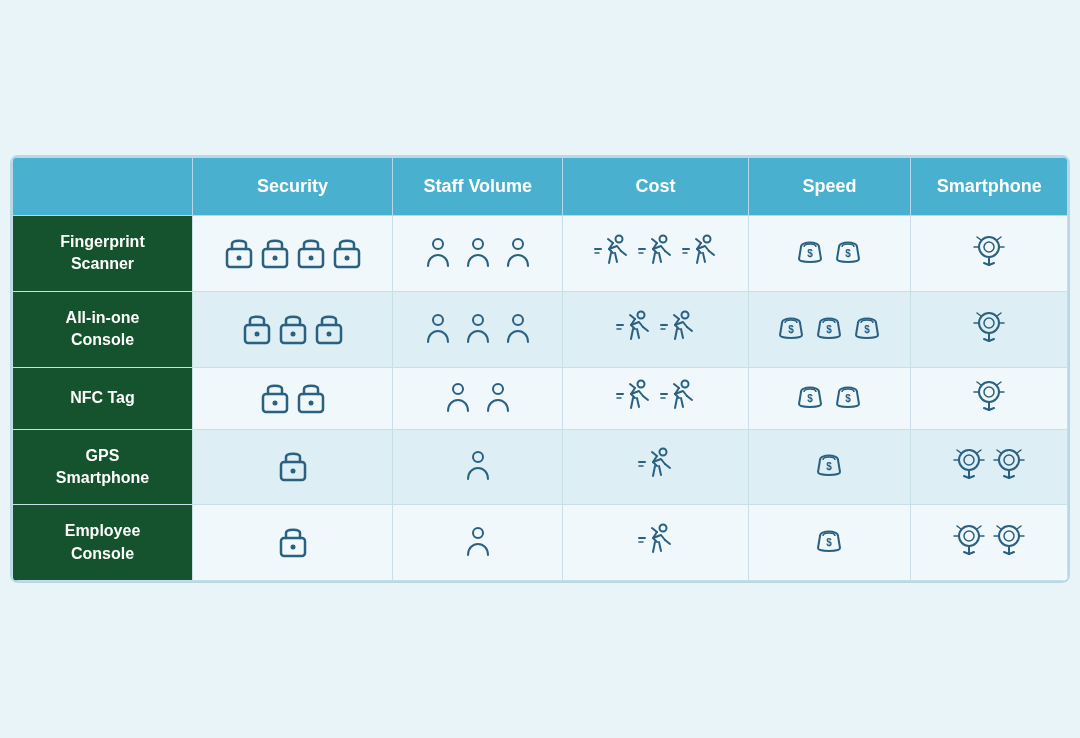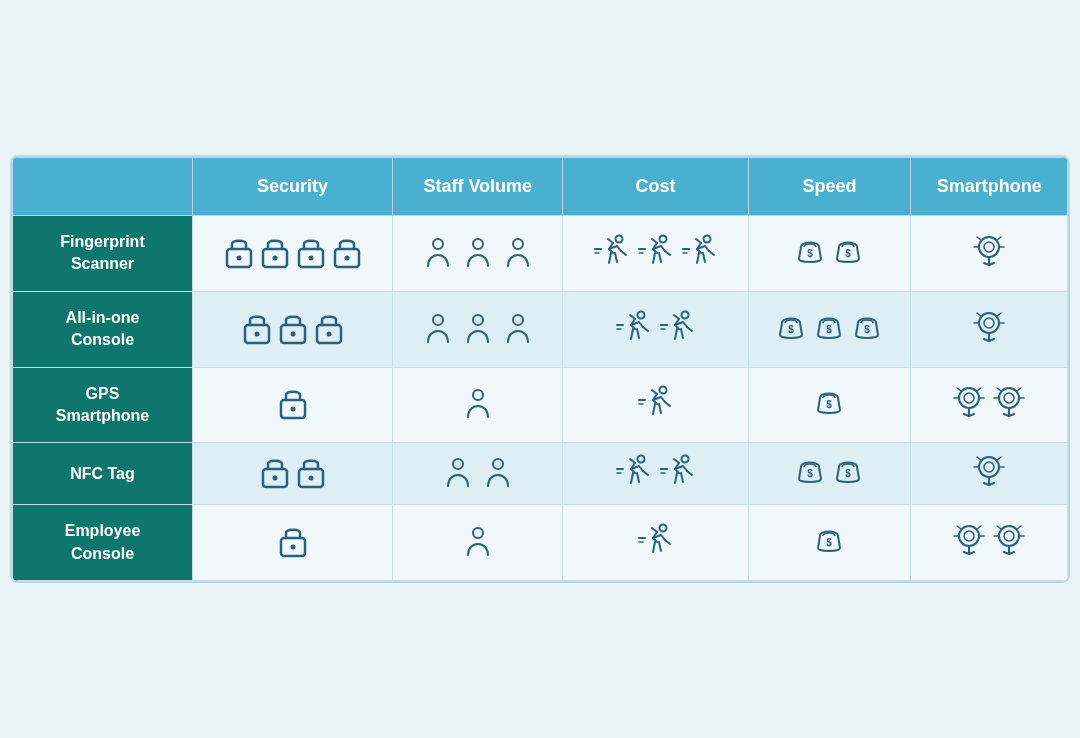--- a/index.html
+++ b/index.html
@@ -43,21 +43,21 @@
       font-size: 26px;
       vertical-align: middle;
     }
     tbody tr:nth-child(odd) td {
       background: #f0f8fc;
     }
     tbody tr:nth-child(even) td {
       background: #ddeef5;
     }
     tbody tr td:first-child {
-      background: #0f766e;
+      background: #14532d;
       color: white;
       font-weight: 700;
       font-size: 16px;
       text-align: center;
       padding: 15px 10px;
       line-height: 1.4;
     }
     .icons {
       display: flex;
       justify-content: center;
@@ -287,159 +287,159 @@
     <line x1="23" y1="30" x2="18" y2="32" stroke="#2a6080" stroke-width="2" stroke-linecap="round"></line>
     <line x1="8" y1="14" x2="3" y2="14" stroke="#2a6080" stroke-width="1.5" stroke-linecap="round"></line>
     <line x1="28" y1="14" x2="33" y2="14" stroke="#2a6080" stroke-width="1.5" stroke-linecap="round"></line>
     <line x1="10" y1="7" x2="6" y2="4" stroke="#2a6080" stroke-width="1.5" stroke-linecap="round"></line>
     <line x1="26" y1="7" x2="30" y2="4" stroke="#2a6080" stroke-width="1.5" stroke-linecap="round"></line>
   </svg></span>
             </div>
           </td>
   </tr>
         <tr>
-    <td><strong>GPS<br>Smartphone</strong></td>
-    <td>
-            <div class="icons">
-              <span class="icon"><svg width="32" height="36" viewBox="0 0 32 36" fill="none" xmlns="http://www.w3.org/2000/svg">
-    <rect x="4" y="16" width="24" height="18" rx="3" stroke="#2a6080" stroke-width="2.5" fill="none"></rect>
-    <path d="M9 16V11C9 6.5 23 6.5 23 11V16" stroke="#2a6080" stroke-width="2.5" fill="none" stroke-linecap="round"></path>
-    <circle cx="16" cy="25" r="2.5" fill="#2a6080"></circle>
-  </svg></span>
-            </div>
-          </td>
-    <td>
-            <div class="icons">
-              <span class="icon"><svg width="36" height="32" viewBox="0 0 36 32" fill="none" xmlns="http://www.w3.org/2000/svg">
-    <circle cx="18" cy="9" r="5" stroke="#2a6080" stroke-width="2" fill="none"></circle>
-    <path d="M8 31C8 24.4 12.5 20 18 20C23.5 20 28 24.4 28 31" stroke="#2a6080" stroke-width="2" fill="none" stroke-linecap="round"></path>
-  </svg></span>
-            </div>
-          </td>
-    <td>
-            <div class="icons">
-              <span class="icon"><svg width="40" height="36" viewBox="0 0 40 36" fill="none" xmlns="http://www.w3.org/2000/svg">
-    <line x1="4" y1="16" x2="10" y2="16" stroke="#2a6080" stroke-width="2" stroke-linecap="round"></line>
-    <line x1="4" y1="20" x2="8" y2="20" stroke="#2a6080" stroke-width="1.5" stroke-linecap="round"></line>
-    <circle cx="28" cy="6" r="3.5" stroke="#2a6080" stroke-width="2" fill="none"></circle>
-    <path d="M22 10L18 16L22 20" stroke="#2a6080" stroke-width="2" fill="none" stroke-linecap="round" stroke-linejoin="round"></path>
-    <path d="M18 16L26 13L30 18" stroke="#2a6080" stroke-width="2" fill="none" stroke-linecap="round" stroke-linejoin="round"></path>
-    <path d="M20 20L18 30" stroke="#2a6080" stroke-width="2" stroke-linecap="round"></path>
-    <path d="M24 20L26 29" stroke="#2a6080" stroke-width="2" stroke-linecap="round"></path>
-    <path d="M30 18L35 22" stroke="#2a6080" stroke-width="2" stroke-linecap="round"></path>
-    <path d="M22 10L17 6" stroke="#2a6080" stroke-width="2" stroke-linecap="round"></path>
-  </svg></span>
-            </div>
-          </td>
-    <td>
-            <div class="icons">
-              <span class="icon"><svg width="34" height="36" viewBox="0 0 34 36" fill="none" xmlns="http://www.w3.org/2000/svg">
-    <path d="M8 14C8 8 26 8 26 14L28 26C28 30 6 30 6 26L8 14Z" stroke="#2a6080" stroke-width="2" fill="none" stroke-linejoin="round"></path>
-    <text x="17" y="24" text-anchor="middle" fill="#2a6080" font-size="10" font-weight="bold">$</text>
-    <path d="M11 14C11 12 14 11 17 11C20 11 23 12 23 14" stroke="#2a6080" stroke-width="1.5" fill="none"></path>
-  </svg></span>
-            </div>
-          </td>
-    <td>
-            <div class="icons">
-              <span class="icon"><svg width="36" height="36" viewBox="0 0 36 36" fill="none" xmlns="http://www.w3.org/2000/svg">
-    <circle cx="18" cy="14" r="10" stroke="#2a6080" stroke-width="2" fill="none"></circle>
-    <circle cx="18" cy="14" r="5" stroke="#2a6080" stroke-width="1.5" fill="none"></circle>
-    <line x1="18" y1="24" x2="18" y2="32" stroke="#2a6080" stroke-width="2" stroke-linecap="round"></line>
-    <line x1="13" y1="30" x2="18" y2="32" stroke="#2a6080" stroke-width="2" stroke-linecap="round"></line>
-    <line x1="23" y1="30" x2="18" y2="32" stroke="#2a6080" stroke-width="2" stroke-linecap="round"></line>
-    <line x1="8" y1="14" x2="3" y2="14" stroke="#2a6080" stroke-width="1.5" stroke-linecap="round"></line>
-    <line x1="28" y1="14" x2="33" y2="14" stroke="#2a6080" stroke-width="1.5" stroke-linecap="round"></line>
-    <line x1="10" y1="7" x2="6" y2="4" stroke="#2a6080" stroke-width="1.5" stroke-linecap="round"></line>
-    <line x1="26" y1="7" x2="30" y2="4" stroke="#2a6080" stroke-width="1.5" stroke-linecap="round"></line>
-  </svg></span>
+    <td><strong>NFC Tag</strong></td>
+    <td>
+            <div class="icons">
+              <span class="icon"><svg width="32" height="36" viewBox="0 0 32 36" fill="none" xmlns="http://www.w3.org/2000/svg">
+    <rect x="4" y="16" width="24" height="18" rx="3" stroke="#2a6080" stroke-width="2.5" fill="none"></rect>
+    <path d="M9 16V11C9 6.5 23 6.5 23 11V16" stroke="#2a6080" stroke-width="2.5" fill="none" stroke-linecap="round"></path>
+    <circle cx="16" cy="25" r="2.5" fill="#2a6080"></circle>
+  </svg></span>
+              <span class="icon"><svg width="32" height="36" viewBox="0 0 32 36" fill="none" xmlns="http://www.w3.org/2000/svg">
+    <rect x="4" y="16" width="24" height="18" rx="3" stroke="#2a6080" stroke-width="2.5" fill="none"></rect>
+    <path d="M9 16V11C9 6.5 23 6.5 23 11V16" stroke="#2a6080" stroke-width="2.5" fill="none" stroke-linecap="round"></path>
+    <circle cx="16" cy="25" r="2.5" fill="#2a6080"></circle>
+  </svg></span>
+            </div>
+          </td>
+    <td>
+            <div class="icons">
+              <span class="icon"><svg width="36" height="32" viewBox="0 0 36 32" fill="none" xmlns="http://www.w3.org/2000/svg">
+    <circle cx="18" cy="9" r="5" stroke="#2a6080" stroke-width="2" fill="none"></circle>
+    <path d="M8 31C8 24.4 12.5 20 18 20C23.5 20 28 24.4 28 31" stroke="#2a6080" stroke-width="2" fill="none" stroke-linecap="round"></path>
+  </svg></span>
+              <span class="icon"><svg width="36" height="32" viewBox="0 0 36 32" fill="none" xmlns="http://www.w3.org/2000/svg">
+    <circle cx="18" cy="9" r="5" stroke="#2a6080" stroke-width="2" fill="none"></circle>
+    <path d="M8 31C8 24.4 12.5 20 18 20C23.5 20 28 24.4 28 31" stroke="#2a6080" stroke-width="2" fill="none" stroke-linecap="round"></path>
+  </svg></span>
+            </div>
+          </td>
+    <td>
+            <div class="icons">
+              <span class="icon"><svg width="40" height="36" viewBox="0 0 40 36" fill="none" xmlns="http://www.w3.org/2000/svg">
+    <line x1="4" y1="16" x2="10" y2="16" stroke="#2a6080" stroke-width="2" stroke-linecap="round"></line>
+    <line x1="4" y1="20" x2="8" y2="20" stroke="#2a6080" stroke-width="1.5" stroke-linecap="round"></line>
+    <circle cx="28" cy="6" r="3.5" stroke="#2a6080" stroke-width="2" fill="none"></circle>
+    <path d="M22 10L18 16L22 20" stroke="#2a6080" stroke-width="2" fill="none" stroke-linecap="round" stroke-linejoin="round"></path>
+    <path d="M18 16L26 13L30 18" stroke="#2a6080" stroke-width="2" fill="none" stroke-linecap="round" stroke-linejoin="round"></path>
+    <path d="M20 20L18 30" stroke="#2a6080" stroke-width="2" stroke-linecap="round"></path>
+    <path d="M24 20L26 29" stroke="#2a6080" stroke-width="2" stroke-linecap="round"></path>
+    <path d="M30 18L35 22" stroke="#2a6080" stroke-width="2" stroke-linecap="round"></path>
+    <path d="M22 10L17 6" stroke="#2a6080" stroke-width="2" stroke-linecap="round"></path>
+  </svg></span>
+              <span class="icon"><svg width="40" height="36" viewBox="0 0 40 36" fill="none" xmlns="http://www.w3.org/2000/svg">
+    <line x1="4" y1="16" x2="10" y2="16" stroke="#2a6080" stroke-width="2" stroke-linecap="round"></line>
+    <line x1="4" y1="20" x2="8" y2="20" stroke="#2a6080" stroke-width="1.5" stroke-linecap="round"></line>
+    <circle cx="28" cy="6" r="3.5" stroke="#2a6080" stroke-width="2" fill="none"></circle>
+    <path d="M22 10L18 16L22 20" stroke="#2a6080" stroke-width="2" fill="none" stroke-linecap="round" stroke-linejoin="round"></path>
+    <path d="M18 16L26 13L30 18" stroke="#2a6080" stroke-width="2" fill="none" stroke-linecap="round" stroke-linejoin="round"></path>
+    <path d="M20 20L18 30" stroke="#2a6080" stroke-width="2" stroke-linecap="round"></path>
+    <path d="M24 20L26 29" stroke="#2a6080" stroke-width="2" stroke-linecap="round"></path>
+    <path d="M30 18L35 22" stroke="#2a6080" stroke-width="2" stroke-linecap="round"></path>
+    <path d="M22 10L17 6" stroke="#2a6080" stroke-width="2" stroke-linecap="round"></path>
+  </svg></span>
+            </div>
+          </td>
+    <td>
+            <div class="icons">
+              <span class="icon"><svg width="34" height="36" viewBox="0 0 34 36" fill="none" xmlns="http://www.w3.org/2000/svg">
+    <path d="M8 14C8 8 26 8 26 14L28 26C28 30 6 30 6 26L8 14Z" stroke="#2a6080" stroke-width="2" fill="none" stroke-linejoin="round"></path>
+    <text x="17" y="24" text-anchor="middle" fill="#2a6080" font-size="10" font-weight="bold">$</text>
+    <path d="M11 14C11 12 14 11 17 11C20 11 23 12 23 14" stroke="#2a6080" stroke-width="1.5" fill="none"></path>
+  </svg></span>
+              <span class="icon"><svg width="34" height="36" viewBox="0 0 34 36" fill="none" xmlns="http://www.w3.org/2000/svg">
+    <path d="M8 14C8 8 26 8 26 14L28 26C28 30 6 30 6 26L8 14Z" stroke="#2a6080" stroke-width="2" fill="none" stroke-linejoin="round"></path>
+    <text x="17" y="24" text-anchor="middle" fill="#2a6080" font-size="10" font-weight="bold">$</text>
+    <path d="M11 14C11 12 14 11 17 11C20 11 23 12 23 14" stroke="#2a6080" stroke-width="1.5" fill="none"></path>
+  </svg></span>
+            </div>
+          </td>
+    <td>
+            <div class="icons">
               <span class="icon"><svg width="36" height="36" viewBox="0 0 36 36" fill="none" xmlns="http://www.w3.org/2000/svg">
     <circle cx="18" cy="14" r="10" stroke="#2a6080" stroke-width="2" fill="none"></circle>
     <circle cx="18" cy="14" r="5" stroke="#2a6080" stroke-width="1.5" fill="none"></circle>
     <line x1="18" y1="24" x2="18" y2="32" stroke="#2a6080" stroke-width="2" stroke-linecap="round"></line>
     <line x1="13" y1="30" x2="18" y2="32" stroke="#2a6080" stroke-width="2" stroke-linecap="round"></line>
     <line x1="23" y1="30" x2="18" y2="32" stroke="#2a6080" stroke-width="2" stroke-linecap="round"></line>
     <line x1="8" y1="14" x2="3" y2="14" stroke="#2a6080" stroke-width="1.5" stroke-linecap="round"></line>
     <line x1="28" y1="14" x2="33" y2="14" stroke="#2a6080" stroke-width="1.5" stroke-linecap="round"></line>
     <line x1="10" y1="7" x2="6" y2="4" stroke="#2a6080" stroke-width="1.5" stroke-linecap="round"></line>
     <line x1="26" y1="7" x2="30" y2="4" stroke="#2a6080" stroke-width="1.5" stroke-linecap="round"></line>
   </svg></span>
             </div>
           </td>
   </tr>
         <tr>
-    <td><strong>NFC Tag</strong></td>
-    <td>
-            <div class="icons">
-              <span class="icon"><svg width="32" height="36" viewBox="0 0 32 36" fill="none" xmlns="http://www.w3.org/2000/svg">
-    <rect x="4" y="16" width="24" height="18" rx="3" stroke="#2a6080" stroke-width="2.5" fill="none"></rect>
-    <path d="M9 16V11C9 6.5 23 6.5 23 11V16" stroke="#2a6080" stroke-width="2.5" fill="none" stroke-linecap="round"></path>
-    <circle cx="16" cy="25" r="2.5" fill="#2a6080"></circle>
-  </svg></span>
-              <span class="icon"><svg width="32" height="36" viewBox="0 0 32 36" fill="none" xmlns="http://www.w3.org/2000/svg">
-    <rect x="4" y="16" width="24" height="18" rx="3" stroke="#2a6080" stroke-width="2.5" fill="none"></rect>
-    <path d="M9 16V11C9 6.5 23 6.5 23 11V16" stroke="#2a6080" stroke-width="2.5" fill="none" stroke-linecap="round"></path>
-    <circle cx="16" cy="25" r="2.5" fill="#2a6080"></circle>
-  </svg></span>
-            </div>
-          </td>
-    <td>
-            <div class="icons">
-              <span class="icon"><svg width="36" height="32" viewBox="0 0 36 32" fill="none" xmlns="http://www.w3.org/2000/svg">
-    <circle cx="18" cy="9" r="5" stroke="#2a6080" stroke-width="2" fill="none"></circle>
-    <path d="M8 31C8 24.4 12.5 20 18 20C23.5 20 28 24.4 28 31" stroke="#2a6080" stroke-width="2" fill="none" stroke-linecap="round"></path>
-  </svg></span>
-              <span class="icon"><svg width="36" height="32" viewBox="0 0 36 32" fill="none" xmlns="http://www.w3.org/2000/svg">
-    <circle cx="18" cy="9" r="5" stroke="#2a6080" stroke-width="2" fill="none"></circle>
-    <path d="M8 31C8 24.4 12.5 20 18 20C23.5 20 28 24.4 28 31" stroke="#2a6080" stroke-width="2" fill="none" stroke-linecap="round"></path>
-  </svg></span>
-            </div>
-          </td>
-    <td>
-            <div class="icons">
-              <span class="icon"><svg width="40" height="36" viewBox="0 0 40 36" fill="none" xmlns="http://www.w3.org/2000/svg">
-    <line x1="4" y1="16" x2="10" y2="16" stroke="#2a6080" stroke-width="2" stroke-linecap="round"></line>
-    <line x1="4" y1="20" x2="8" y2="20" stroke="#2a6080" stroke-width="1.5" stroke-linecap="round"></line>
-    <circle cx="28" cy="6" r="3.5" stroke="#2a6080" stroke-width="2" fill="none"></circle>
-    <path d="M22 10L18 16L22 20" stroke="#2a6080" stroke-width="2" fill="none" stroke-linecap="round" stroke-linejoin="round"></path>
-    <path d="M18 16L26 13L30 18" stroke="#2a6080" stroke-width="2" fill="none" stroke-linecap="round" stroke-linejoin="round"></path>
-    <path d="M20 20L18 30" stroke="#2a6080" stroke-width="2" stroke-linecap="round"></path>
-    <path d="M24 20L26 29" stroke="#2a6080" stroke-width="2" stroke-linecap="round"></path>
-    <path d="M30 18L35 22" stroke="#2a6080" stroke-width="2" stroke-linecap="round"></path>
-    <path d="M22 10L17 6" stroke="#2a6080" stroke-width="2" stroke-linecap="round"></path>
-  </svg></span>
-              <span class="icon"><svg width="40" height="36" viewBox="0 0 40 36" fill="none" xmlns="http://www.w3.org/2000/svg">
-    <line x1="4" y1="16" x2="10" y2="16" stroke="#2a6080" stroke-width="2" stroke-linecap="round"></line>
-    <line x1="4" y1="20" x2="8" y2="20" stroke="#2a6080" stroke-width="1.5" stroke-linecap="round"></line>
-    <circle cx="28" cy="6" r="3.5" stroke="#2a6080" stroke-width="2" fill="none"></circle>
-    <path d="M22 10L18 16L22 20" stroke="#2a6080" stroke-width="2" fill="none" stroke-linecap="round" stroke-linejoin="round"></path>
-    <path d="M18 16L26 13L30 18" stroke="#2a6080" stroke-width="2" fill="none" stroke-linecap="round" stroke-linejoin="round"></path>
-    <path d="M20 20L18 30" stroke="#2a6080" stroke-width="2" stroke-linecap="round"></path>
-    <path d="M24 20L26 29" stroke="#2a6080" stroke-width="2" stroke-linecap="round"></path>
-    <path d="M30 18L35 22" stroke="#2a6080" stroke-width="2" stroke-linecap="round"></path>
-    <path d="M22 10L17 6" stroke="#2a6080" stroke-width="2" stroke-linecap="round"></path>
-  </svg></span>
-            </div>
-          </td>
-    <td>
-            <div class="icons">
-              <span class="icon"><svg width="34" height="36" viewBox="0 0 34 36" fill="none" xmlns="http://www.w3.org/2000/svg">
-    <path d="M8 14C8 8 26 8 26 14L28 26C28 30 6 30 6 26L8 14Z" stroke="#2a6080" stroke-width="2" fill="none" stroke-linejoin="round"></path>
-    <text x="17" y="24" text-anchor="middle" fill="#2a6080" font-size="10" font-weight="bold">$</text>
-    <path d="M11 14C11 12 14 11 17 11C20 11 23 12 23 14" stroke="#2a6080" stroke-width="1.5" fill="none"></path>
-  </svg></span>
-              <span class="icon"><svg width="34" height="36" viewBox="0 0 34 36" fill="none" xmlns="http://www.w3.org/2000/svg">
-    <path d="M8 14C8 8 26 8 26 14L28 26C28 30 6 30 6 26L8 14Z" stroke="#2a6080" stroke-width="2" fill="none" stroke-linejoin="round"></path>
-    <text x="17" y="24" text-anchor="middle" fill="#2a6080" font-size="10" font-weight="bold">$</text>
-    <path d="M11 14C11 12 14 11 17 11C20 11 23 12 23 14" stroke="#2a6080" stroke-width="1.5" fill="none"></path>
-  </svg></span>
-            </div>
-          </td>
-    <td>
-            <div class="icons">
+    <td><strong>GPS<br>Smartphone</strong></td>
+    <td>
+            <div class="icons">
+              <span class="icon"><svg width="32" height="36" viewBox="0 0 32 36" fill="none" xmlns="http://www.w3.org/2000/svg">
+    <rect x="4" y="16" width="24" height="18" rx="3" stroke="#2a6080" stroke-width="2.5" fill="none"></rect>
+    <path d="M9 16V11C9 6.5 23 6.5 23 11V16" stroke="#2a6080" stroke-width="2.5" fill="none" stroke-linecap="round"></path>
+    <circle cx="16" cy="25" r="2.5" fill="#2a6080"></circle>
+  </svg></span>
+            </div>
+          </td>
+    <td>
+            <div class="icons">
+              <span class="icon"><svg width="36" height="32" viewBox="0 0 36 32" fill="none" xmlns="http://www.w3.org/2000/svg">
+    <circle cx="18" cy="9" r="5" stroke="#2a6080" stroke-width="2" fill="none"></circle>
+    <path d="M8 31C8 24.4 12.5 20 18 20C23.5 20 28 24.4 28 31" stroke="#2a6080" stroke-width="2" fill="none" stroke-linecap="round"></path>
+  </svg></span>
+            </div>
+          </td>
+    <td>
+            <div class="icons">
+              <span class="icon"><svg width="40" height="36" viewBox="0 0 40 36" fill="none" xmlns="http://www.w3.org/2000/svg">
+    <line x1="4" y1="16" x2="10" y2="16" stroke="#2a6080" stroke-width="2" stroke-linecap="round"></line>
+    <line x1="4" y1="20" x2="8" y2="20" stroke="#2a6080" stroke-width="1.5" stroke-linecap="round"></line>
+    <circle cx="28" cy="6" r="3.5" stroke="#2a6080" stroke-width="2" fill="none"></circle>
+    <path d="M22 10L18 16L22 20" stroke="#2a6080" stroke-width="2" fill="none" stroke-linecap="round" stroke-linejoin="round"></path>
+    <path d="M18 16L26 13L30 18" stroke="#2a6080" stroke-width="2" fill="none" stroke-linecap="round" stroke-linejoin="round"></path>
+    <path d="M20 20L18 30" stroke="#2a6080" stroke-width="2" stroke-linecap="round"></path>
+    <path d="M24 20L26 29" stroke="#2a6080" stroke-width="2" stroke-linecap="round"></path>
+    <path d="M30 18L35 22" stroke="#2a6080" stroke-width="2" stroke-linecap="round"></path>
+    <path d="M22 10L17 6" stroke="#2a6080" stroke-width="2" stroke-linecap="round"></path>
+  </svg></span>
+            </div>
+          </td>
+    <td>
+            <div class="icons">
+              <span class="icon"><svg width="34" height="36" viewBox="0 0 34 36" fill="none" xmlns="http://www.w3.org/2000/svg">
+    <path d="M8 14C8 8 26 8 26 14L28 26C28 30 6 30 6 26L8 14Z" stroke="#2a6080" stroke-width="2" fill="none" stroke-linejoin="round"></path>
+    <text x="17" y="24" text-anchor="middle" fill="#2a6080" font-size="10" font-weight="bold">$</text>
+    <path d="M11 14C11 12 14 11 17 11C20 11 23 12 23 14" stroke="#2a6080" stroke-width="1.5" fill="none"></path>
+  </svg></span>
+            </div>
+          </td>
+    <td>
+            <div class="icons">
+              <span class="icon"><svg width="36" height="36" viewBox="0 0 36 36" fill="none" xmlns="http://www.w3.org/2000/svg">
+    <circle cx="18" cy="14" r="10" stroke="#2a6080" stroke-width="2" fill="none"></circle>
+    <circle cx="18" cy="14" r="5" stroke="#2a6080" stroke-width="1.5" fill="none"></circle>
+    <line x1="18" y1="24" x2="18" y2="32" stroke="#2a6080" stroke-width="2" stroke-linecap="round"></line>
+    <line x1="13" y1="30" x2="18" y2="32" stroke="#2a6080" stroke-width="2" stroke-linecap="round"></line>
+    <line x1="23" y1="30" x2="18" y2="32" stroke="#2a6080" stroke-width="2" stroke-linecap="round"></line>
+    <line x1="8" y1="14" x2="3" y2="14" stroke="#2a6080" stroke-width="1.5" stroke-linecap="round"></line>
+    <line x1="28" y1="14" x2="33" y2="14" stroke="#2a6080" stroke-width="1.5" stroke-linecap="round"></line>
+    <line x1="10" y1="7" x2="6" y2="4" stroke="#2a6080" stroke-width="1.5" stroke-linecap="round"></line>
+    <line x1="26" y1="7" x2="30" y2="4" stroke="#2a6080" stroke-width="1.5" stroke-linecap="round"></line>
+  </svg></span>
               <span class="icon"><svg width="36" height="36" viewBox="0 0 36 36" fill="none" xmlns="http://www.w3.org/2000/svg">
     <circle cx="18" cy="14" r="10" stroke="#2a6080" stroke-width="2" fill="none"></circle>
     <circle cx="18" cy="14" r="5" stroke="#2a6080" stroke-width="1.5" fill="none"></circle>
     <line x1="18" y1="24" x2="18" y2="32" stroke="#2a6080" stroke-width="2" stroke-linecap="round"></line>
     <line x1="13" y1="30" x2="18" y2="32" stroke="#2a6080" stroke-width="2" stroke-linecap="round"></line>
     <line x1="23" y1="30" x2="18" y2="32" stroke="#2a6080" stroke-width="2" stroke-linecap="round"></line>
     <line x1="8" y1="14" x2="3" y2="14" stroke="#2a6080" stroke-width="1.5" stroke-linecap="round"></line>
     <line x1="28" y1="14" x2="33" y2="14" stroke="#2a6080" stroke-width="1.5" stroke-linecap="round"></line>
     <line x1="10" y1="7" x2="6" y2="4" stroke="#2a6080" stroke-width="1.5" stroke-linecap="round"></line>
     <line x1="26" y1="7" x2="30" y2="4" stroke="#2a6080" stroke-width="1.5" stroke-linecap="round"></line>

